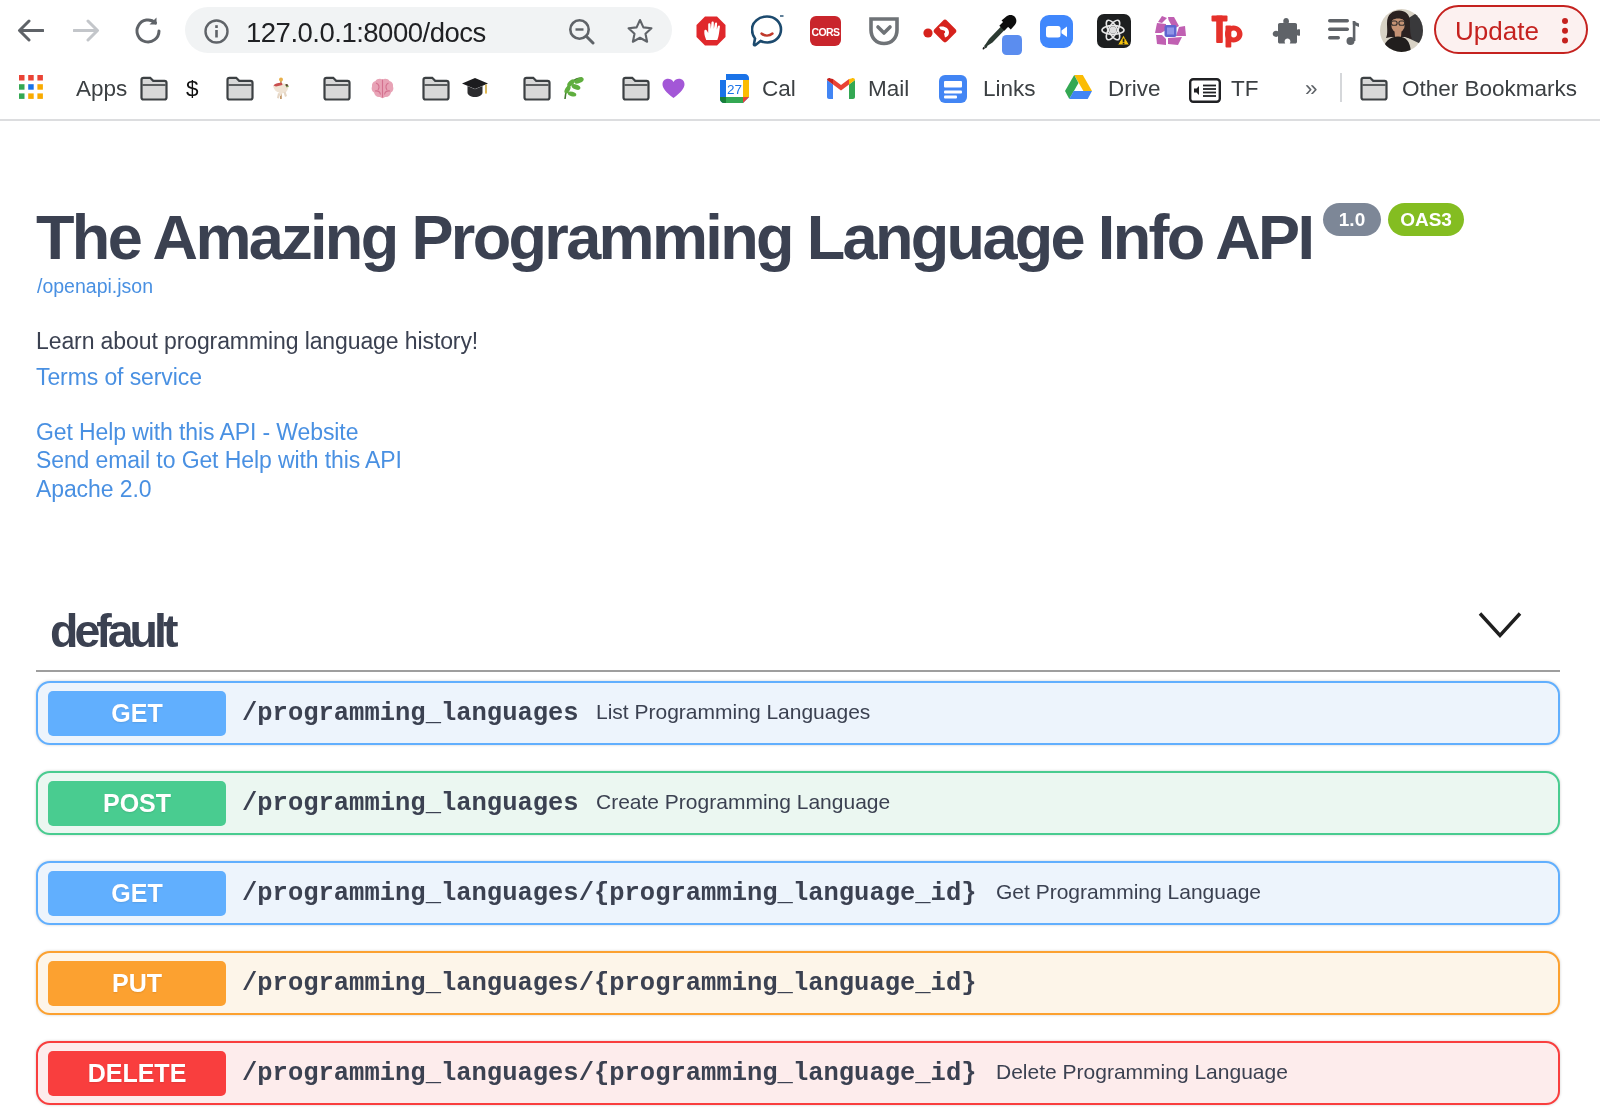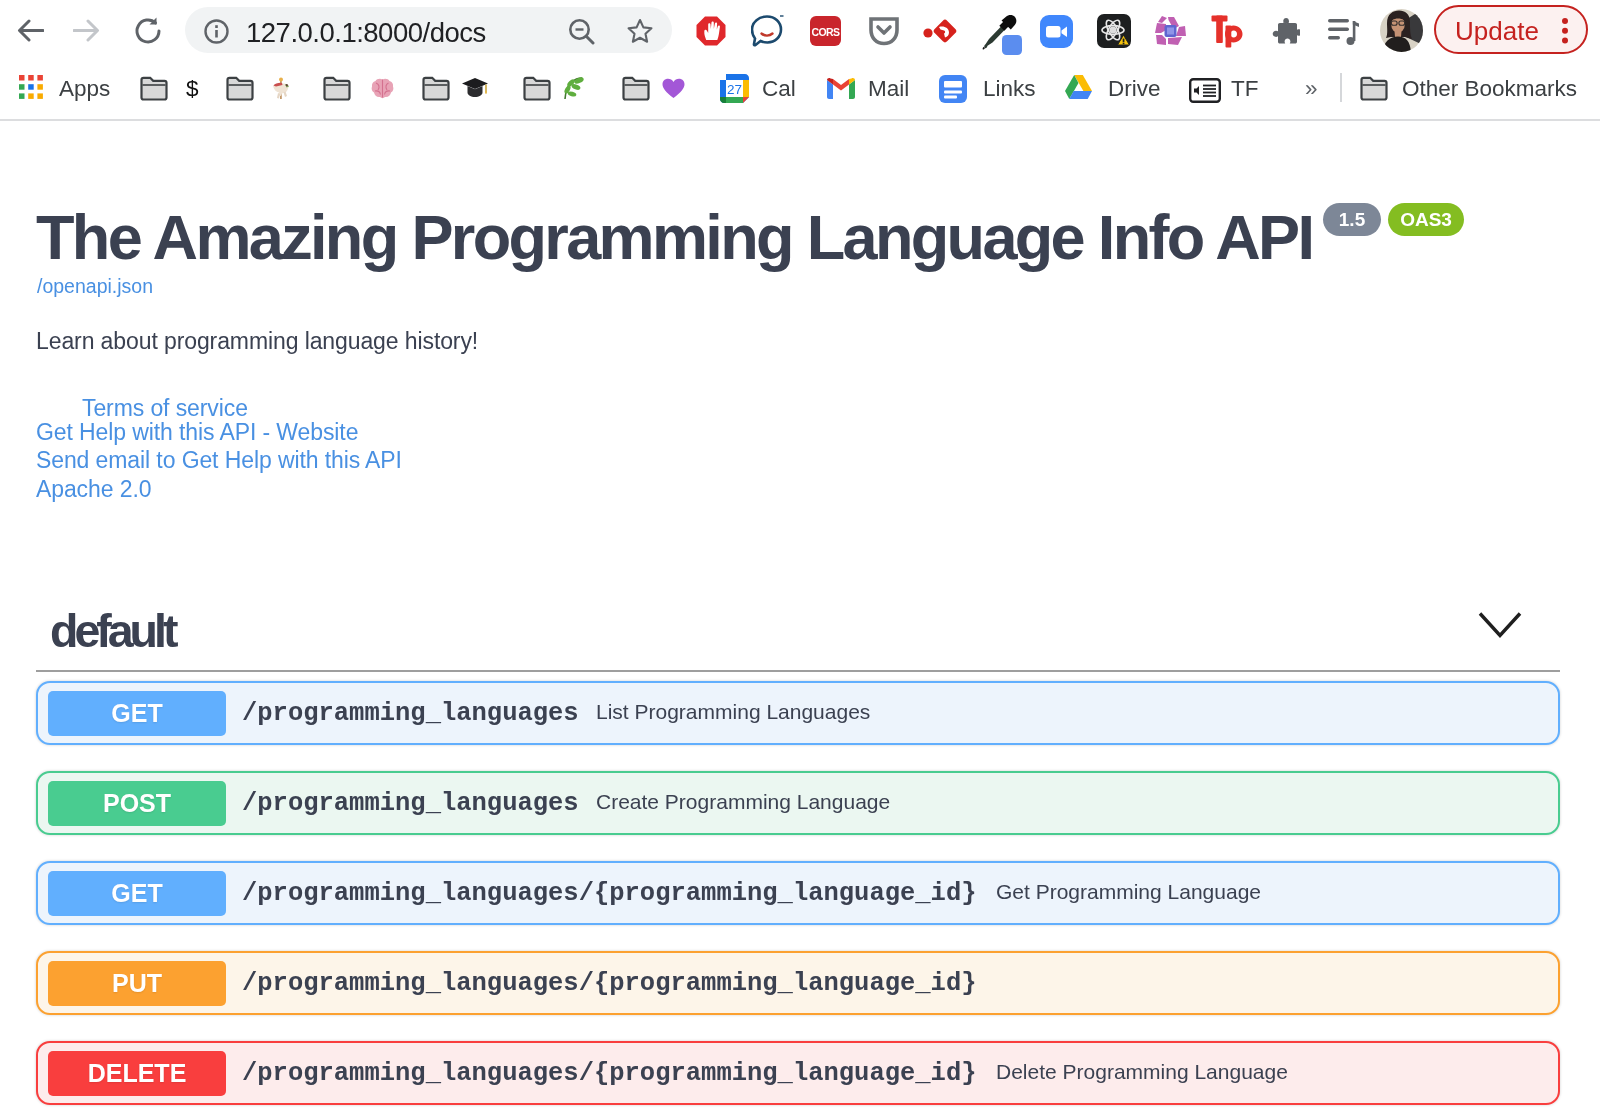--- a/index.html
+++ b/index.html
@@ -208,21 +208,21 @@
         <rect x="9.2" y="0" width="5.5" height="5.5" fill="#ea4335"></rect>
         <rect x="18.4" y="0" width="5.5" height="5.5" fill="#ea4335"></rect>
       <rect x="0" y="9.2" width="5.5" height="5.5" fill="#34a853"></rect>
         <rect x="9.2" y="9.2" width="5.5" height="5.5" fill="#1a73e8"></rect>
         <rect x="18.4" y="9.2" width="5.5" height="5.5" fill="#f9ab00"></rect>
       <rect x="0" y="18.4" width="5.5" height="5.5" fill="#34a853"></rect>
         <rect x="9.2" y="18.4" width="5.5" height="5.5" fill="#f9ab00"></rect>
         <rect x="18.4" y="18.4" width="5.5" height="5.5" fill="#f9ab00"></rect>
     </g>
   </svg>
-  <div class="bktext" style="left:59px;text-align:center;">Apps</div>
+  <div class="bktext" style="left:76px;text-align:center;">Apps</div>
 
   <svg class="abs" style="left:139px; top:73px;" width="30" height="28" viewBox="0 0 30 28">
       <use href="#fold"></use>
     </svg>
   <div class="bktext" style="left:186px; color:#111;">$</div>
 
   <svg class="abs" style="left:225px; top:73px;" width="30" height="28" viewBox="0 0 30 28">
       <use href="#fold"></use>
     </svg>
   <svg class="abs" style="left:270px; top:77px;" width="22" height="23" viewBox="0 0 22 23">
@@ -331,25 +331,25 @@
   <div class="bktext" style="left:1231px;">TF</div>
 
   <div class="bktext" style="left:1305px; color:#5f6368;">»</div>
   <div class="abs" style="left:1340px; top:73px; width:2px; height:29px; background:#d5d7da;"></div>
   <svg class="abs" style="left:1359px; top:73px;" width="30" height="28" viewBox="0 0 30 28">
       <use href="#fold"></use>
     </svg>
   <div class="bktext" style="left:1402px;">Other Bookmarks</div>
 
   <div id="title">The Amazing Programming Language Info API</div>
-  <div id="badge10" class="badge">1.5</div>
+  <div id="badge10" class="badge">1.0</div>
   <div id="badgeoas" class="badge">OAS3</div>
   <div class="t18 blue" style="top:275px;">/openapi.json</div>
   <div class="t21" style="top:328px; color:#3b4151;">Learn about programming language history!</div>
-  <div class="t21 blue" style="top:395px;margin-left:46px;">Terms of service</div>
+  <div class="t21 blue" style="top:364px;">Terms of service</div>
   <div class="t21 blue" style="top:419px;">Get Help with this API - Website</div>
   <div class="t21 blue" style="top:447px;">Send email to Get Help with this API</div>
   <div class="t21 blue" style="top:476px;">Apache 2.0</div>
 
   <div id="deftitle">default</div>
   <svg class="abs" style="left:1478px; top:610px;" width="44" height="30" viewBox="0 0 44 30">
     <path d="M2 3.5 L22 25.5 L42 3.5" fill="none" stroke="#1f1f1f" stroke-width="3.4"></path>
   </svg>
   <div id="divider"></div>
 

